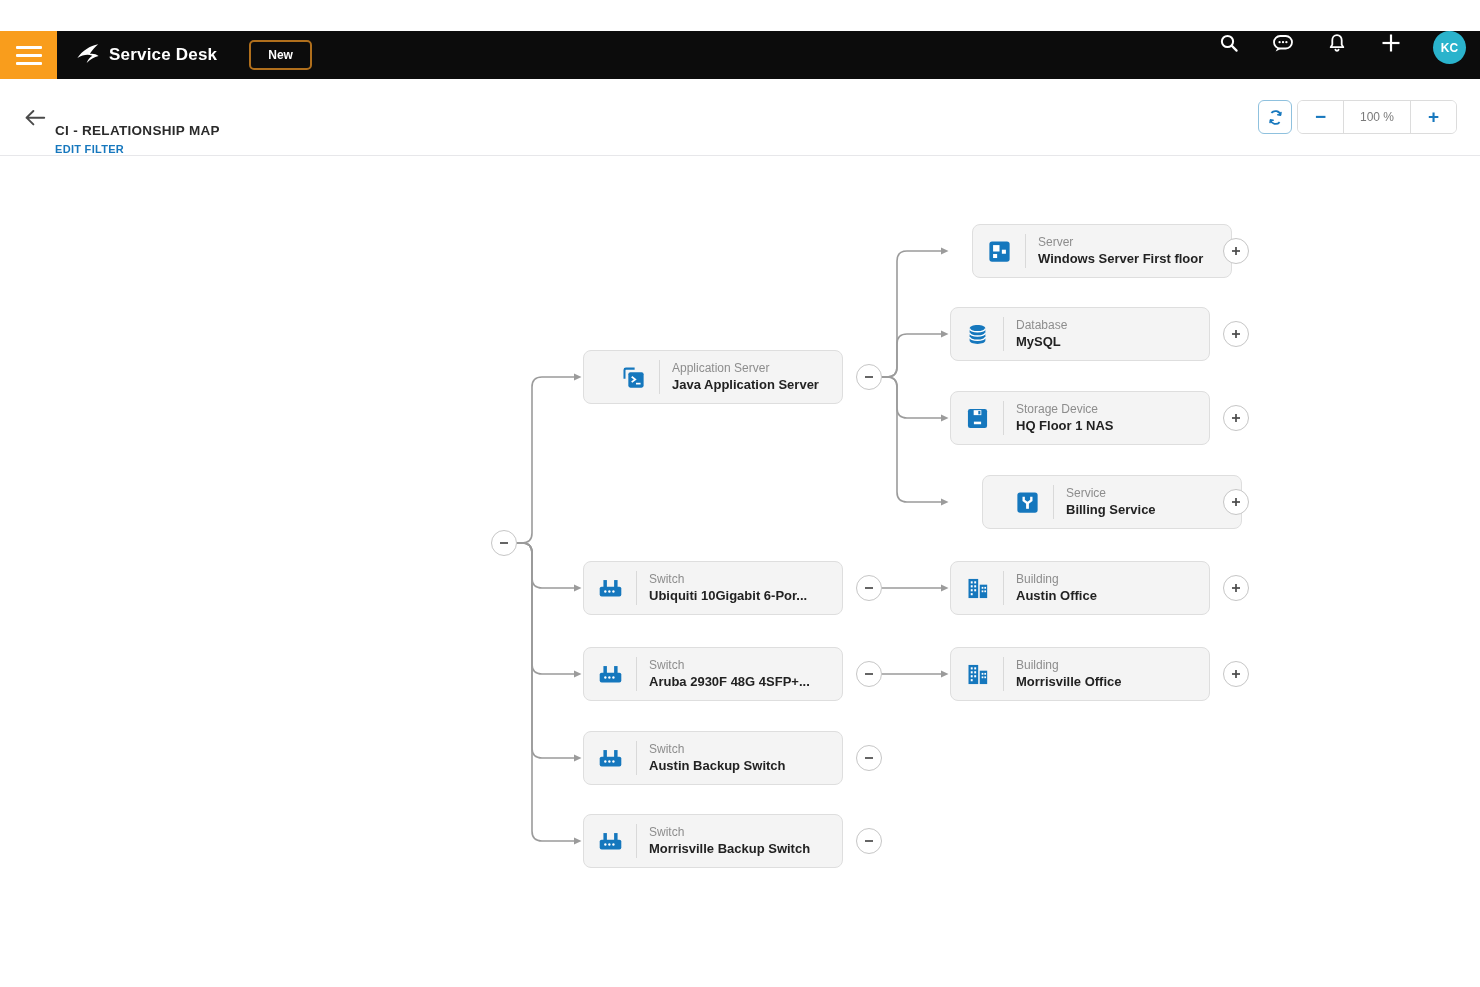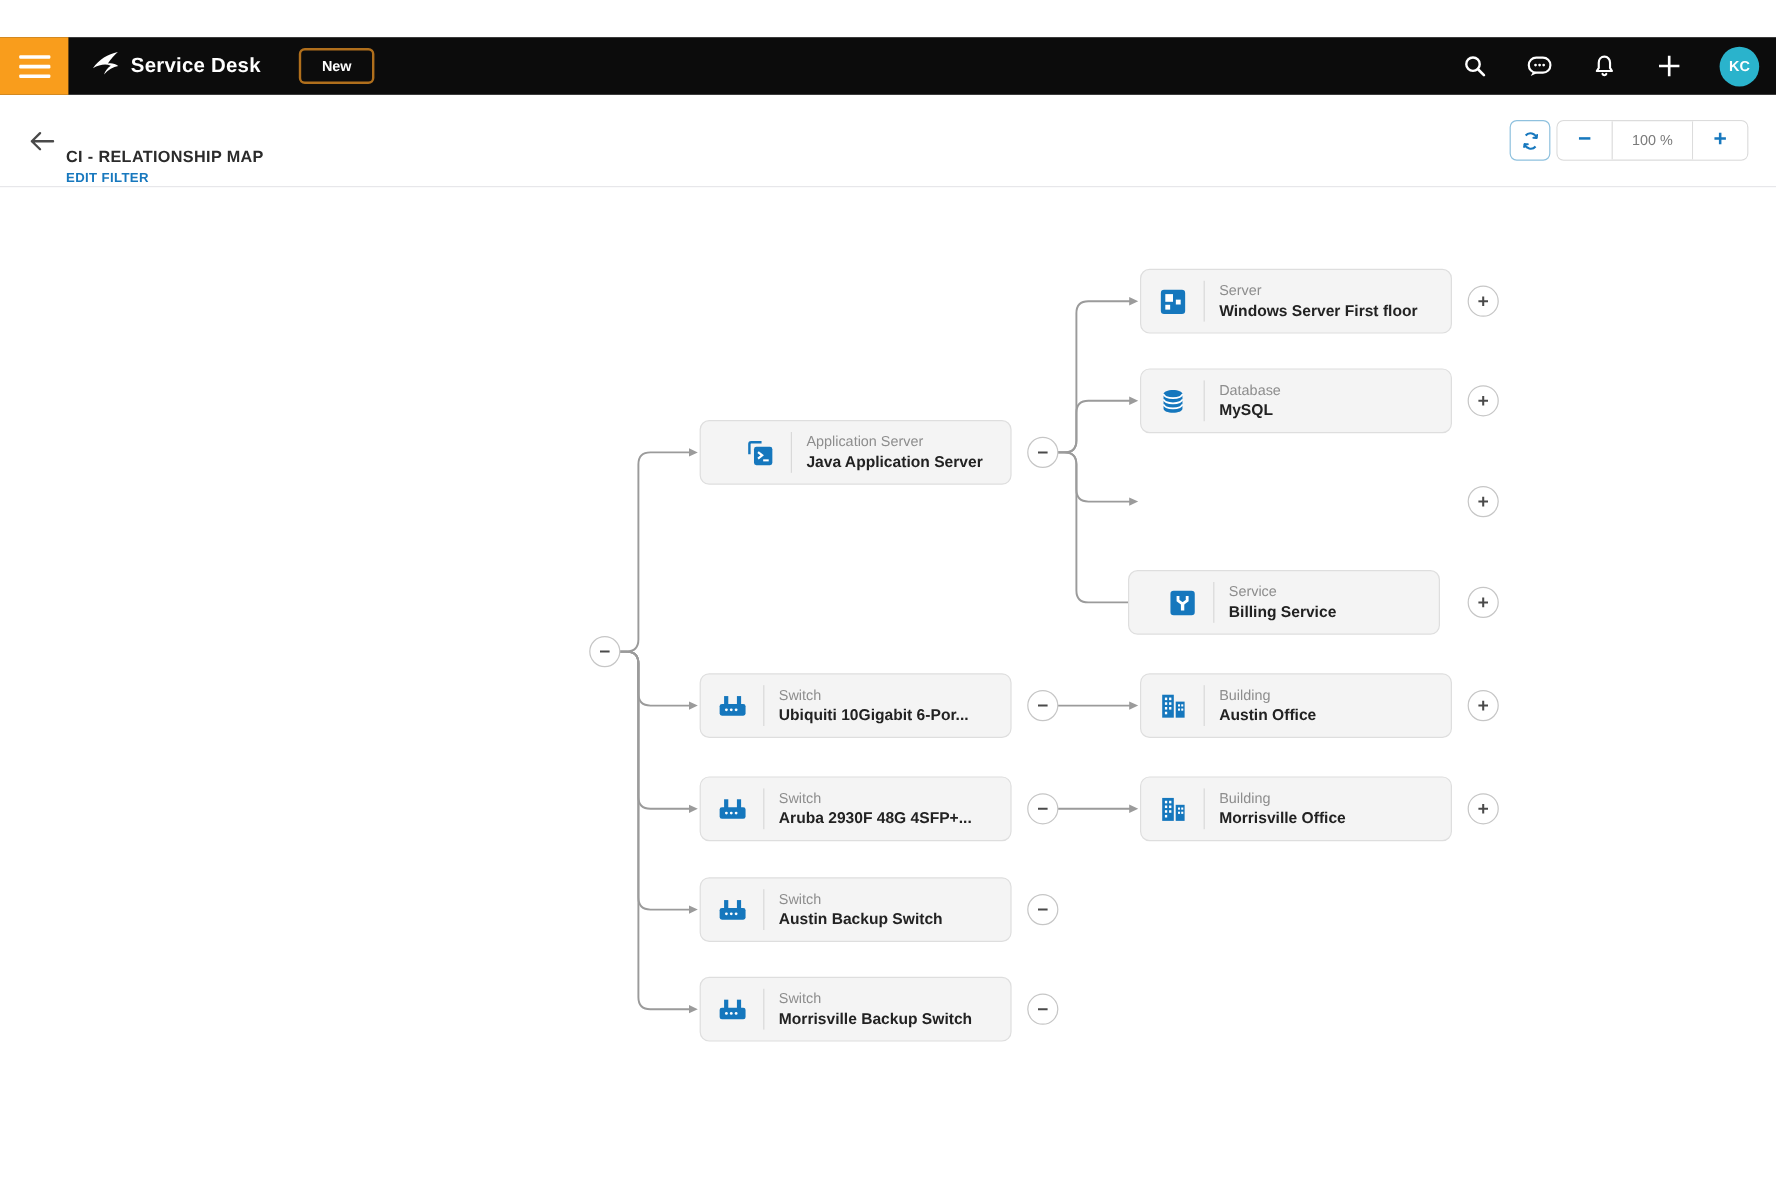--- a/index.html
+++ b/index.html
@@ -13,21 +13,21 @@
             height:48px; background:#0c0c0c; z-index:5; }
   .hamburger { width:57px; height:48px; background:#F99D1C; border:none; cursor:pointer;
                display:flex; flex-direction:column; justify-content:center; align-items:center; gap:5px; }
   .hamburger span { display:block; width:26px; height:3px; background:#fff; border-radius:1px; }
   .brand { display:flex; align-items:center; margin-left:18px; }
   .brand svg { width:25px; height:25px; }
   .brand-name { color:#fff; font-size:17px; font-weight:700; margin-left:9px; letter-spacing:.2px; }
   .new-btn { margin-left:32px; background:transparent; color:#fff; font-weight:700; font-size:12px;
              padding:6px 17px; border:2px solid #b06f1c; border-radius:5px; cursor:pointer;
              font-family:"Liberation Sans", sans-serif; }
-  .appbar-right { position:absolute; right:14px; top:0; height:48px; display:flex; align-items:center; gap:30px; }
+  .appbar-right { position:absolute; right:14px; top:0; height:48px; display:flex; align-items:flex-start; gap:30px; }
   .appbar-icon { width:24px; height:24px; display:inline-flex; cursor:pointer; background:none; border:none; }
   .avatar { width:33px; height:33px; border-radius:50%; background:#2AB3CC; color:#fff;
             font-size:12px; font-weight:700; display:flex; align-items:center; justify-content:center;
             cursor:pointer; border:none; font-family:"Liberation Sans", sans-serif; }
 
   
   .titlebar { position:relative; height:77px; background:#fff; border-bottom:1px solid #e7e7ea; z-index:4; }
   .back-btn { position:absolute; left:22px; top:26px; width:26px; height:26px;
               background:none; border:none; cursor:pointer; }
   .title-block { position:absolute; left:55px; top:23px;margin-top:21px; }
@@ -101,21 +101,21 @@
         <span>
           <div class="ci-type">Application Server</div>
           <div class="ci-name">Java Application Server</div>
         </span>
       </div>
       <button class="badge" style="left: 856px; top: 364px;">
         <svg viewBox="0 0 12 12">
           <line x1="2" y1="6" x2="10" y2="6" stroke="#4a4a4a" stroke-width="1.7"></line>
         </svg>
       </button>
-      <div class="ci-node" style="left: 950px; top: 224px;">
+      <div class="ci-node" style="left: 972px; top: 224px;">
         <span class="nicon">
           <svg viewBox="0 0 24 24" width="27" height="27">
             <rect x="3" y="3" width="18" height="18" rx="2.4" fill="#1577BD"></rect>
     <rect x="6.3" y="6.3" width="5.7" height="5.7" fill="#fff"></rect>
     <rect x="6.3" y="14.2" width="3.6" height="3.6" fill="#fff"></rect>
     <rect x="14.1" y="10.4" width="3.6" height="3.6" fill="#fff"></rect>
           </svg>
         </span>
         <span class="vsep"></span>
         <span>
@@ -143,27 +143,42 @@
           <div class="ci-type">Database</div>
           <div class="ci-name">MySQL</div>
         </span>
       </div>
       <button class="badge" style="left: 1223px; top: 321px;">
         <svg viewBox="0 0 12 12">
           <line x1="2" y1="6" x2="10" y2="6" stroke="#4a4a4a" stroke-width="1.7"></line>
           <line x1="6" y1="2" x2="6" y2="10" stroke="#4a4a4a" stroke-width="1.7"></line>
         </svg>
       </button>
+      <div class="ci-node" style="left: 950px; top: 391px;">
+        <span class="nicon">
+          <svg viewBox="0 0 24 24" width="27" height="27">
+            <rect x="3.5" y="3.5" width="17" height="17" rx="2" fill="#1577BD"></rect>
+    <rect x="8.6" y="4.6" width="6.8" height="4.4" fill="#fff"></rect>
+    <rect x="12.7" y="5.3" width="1.9" height="3" fill="#1577BD"></rect>
+    <rect x="8.8" y="14.8" width="6.4" height="2.3" fill="#fff"></rect>
+          </svg>
+        </span>
+        <span class="vsep"></span>
+        <span>
+          <div class="ci-type">Storage Device</div>
+          <div class="ci-name">HQ Floor 1 NAS</div>
+        </span>
+      </div>
       <button class="badge" style="left: 1223px; top: 405px;">
         <svg viewBox="0 0 12 12">
           <line x1="2" y1="6" x2="10" y2="6" stroke="#4a4a4a" stroke-width="1.7"></line>
           <line x1="6" y1="2" x2="6" y2="10" stroke="#4a4a4a" stroke-width="1.7"></line>
         </svg>
       </button>
-      <div class="ci-node" style="left: 940px; top: 475px; padding-left: 31px;">
+      <div class="ci-node" style="left: 982px; top: 475px; padding-left: 31px;">
         <span class="nicon">
           <svg viewBox="0 0 24 24" width="27" height="27">
             <rect x="3" y="3" width="18" height="18" rx="2.4" fill="#1577BD"></rect>
     <path d="M8.6,6.8 V10.2 L12,12.7 L15.4,10.2 V6.8" fill="none" stroke="#fff" stroke-width="2.1"></path>
     <path d="M12,12.3 V17.6" fill="none" stroke="#fff" stroke-width="2.5"></path>
           </svg>
         </span>
         <span class="vsep"></span>
         <span>
           <div class="ci-type">Service</div>

